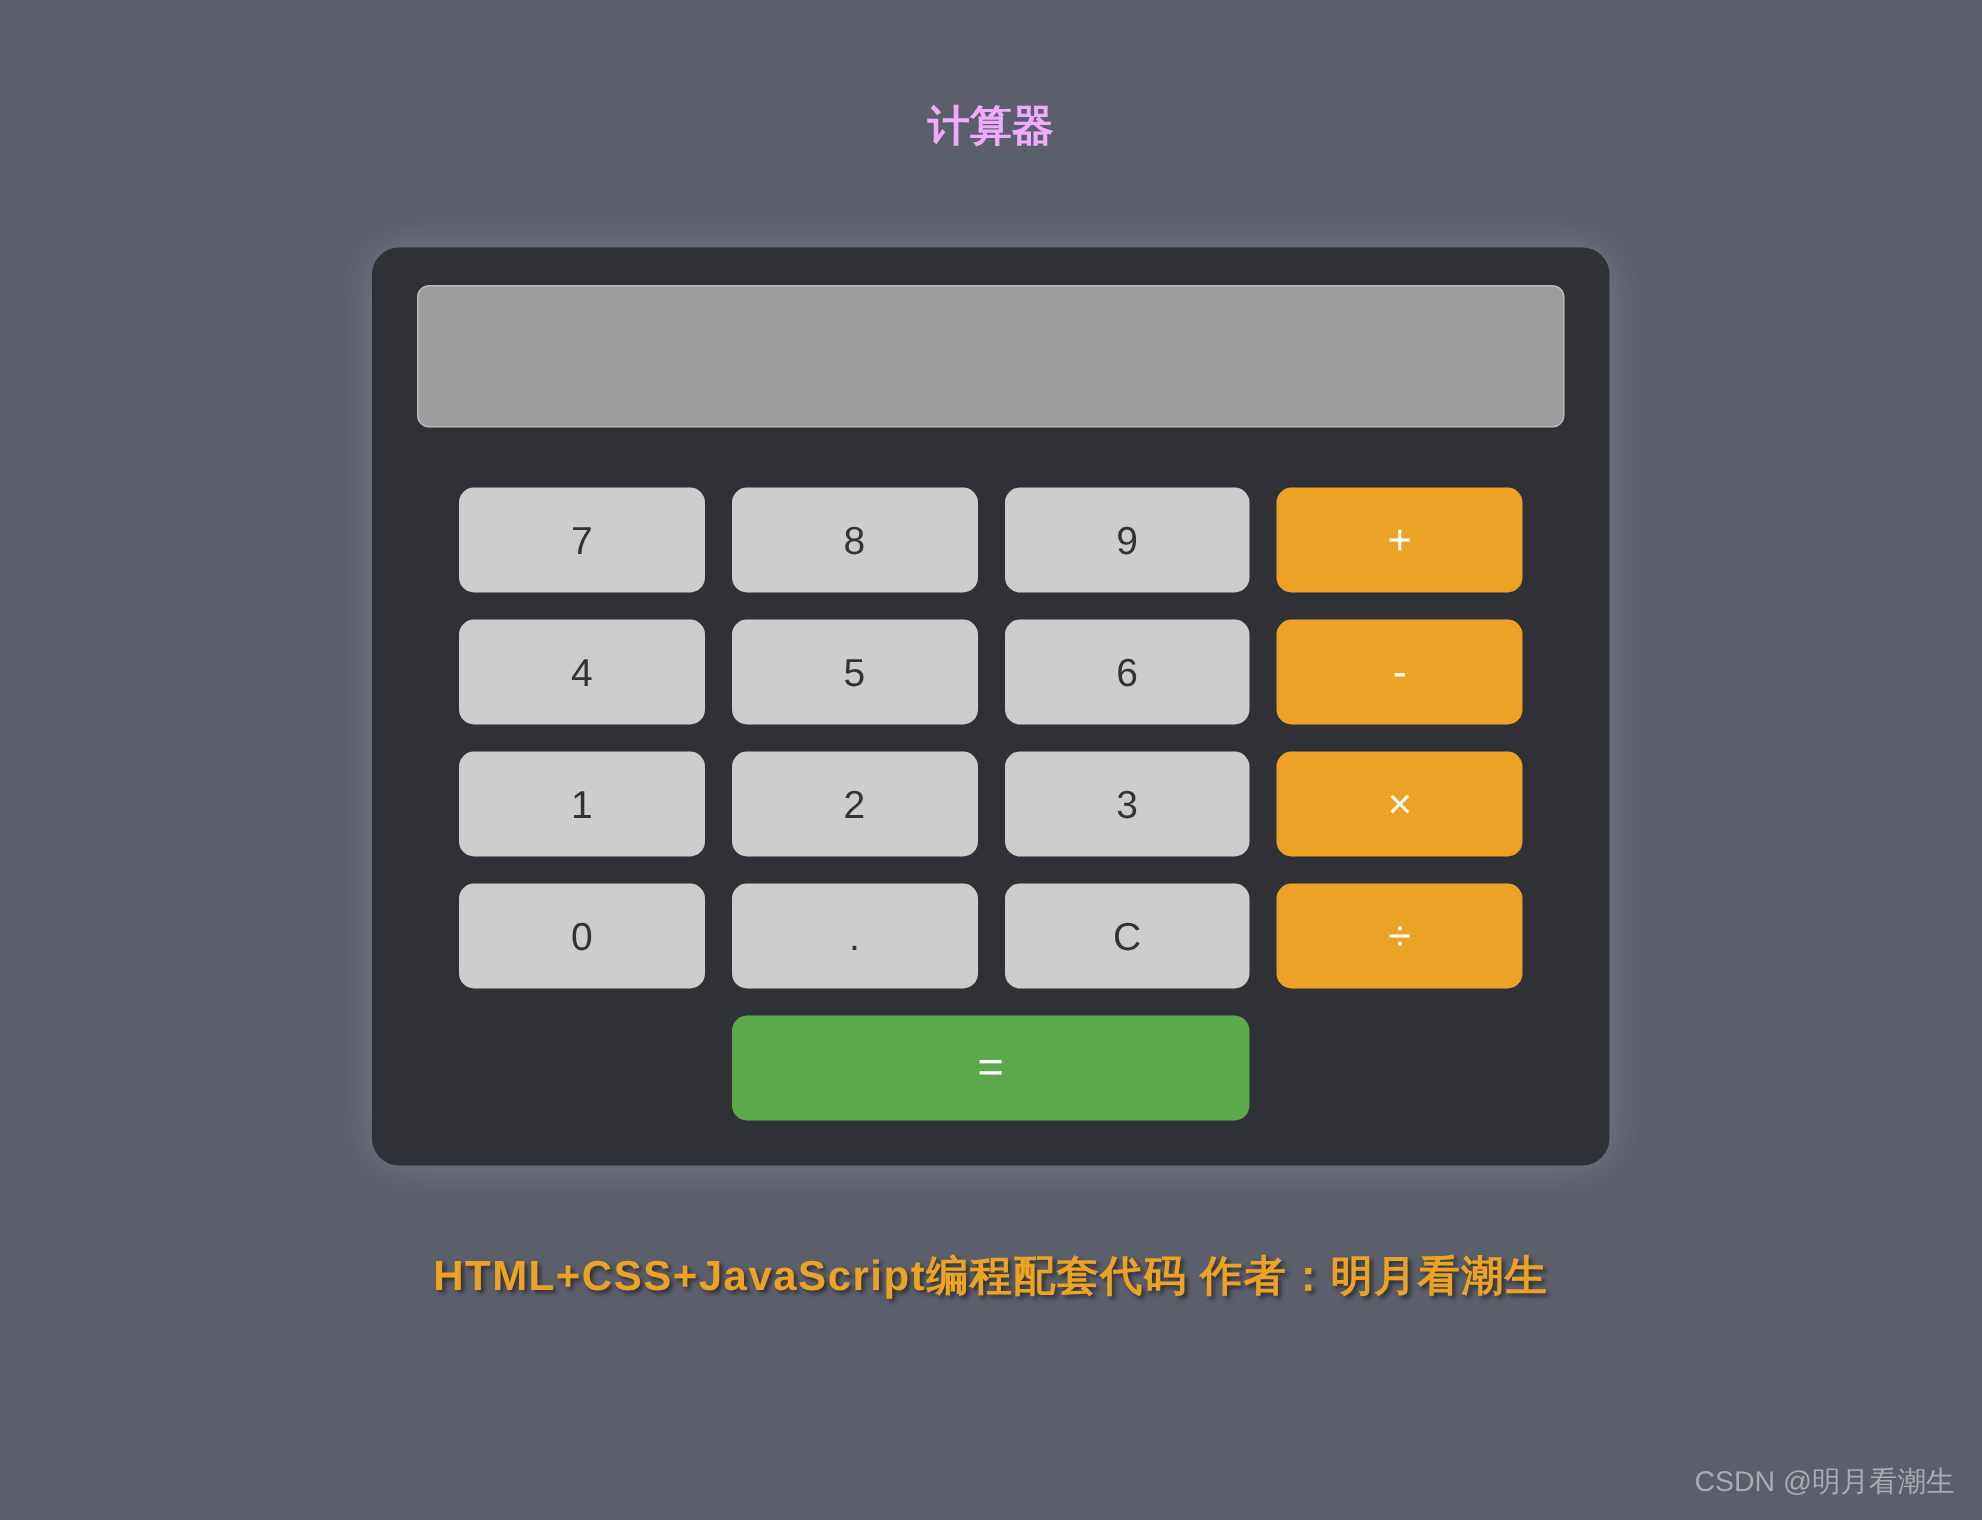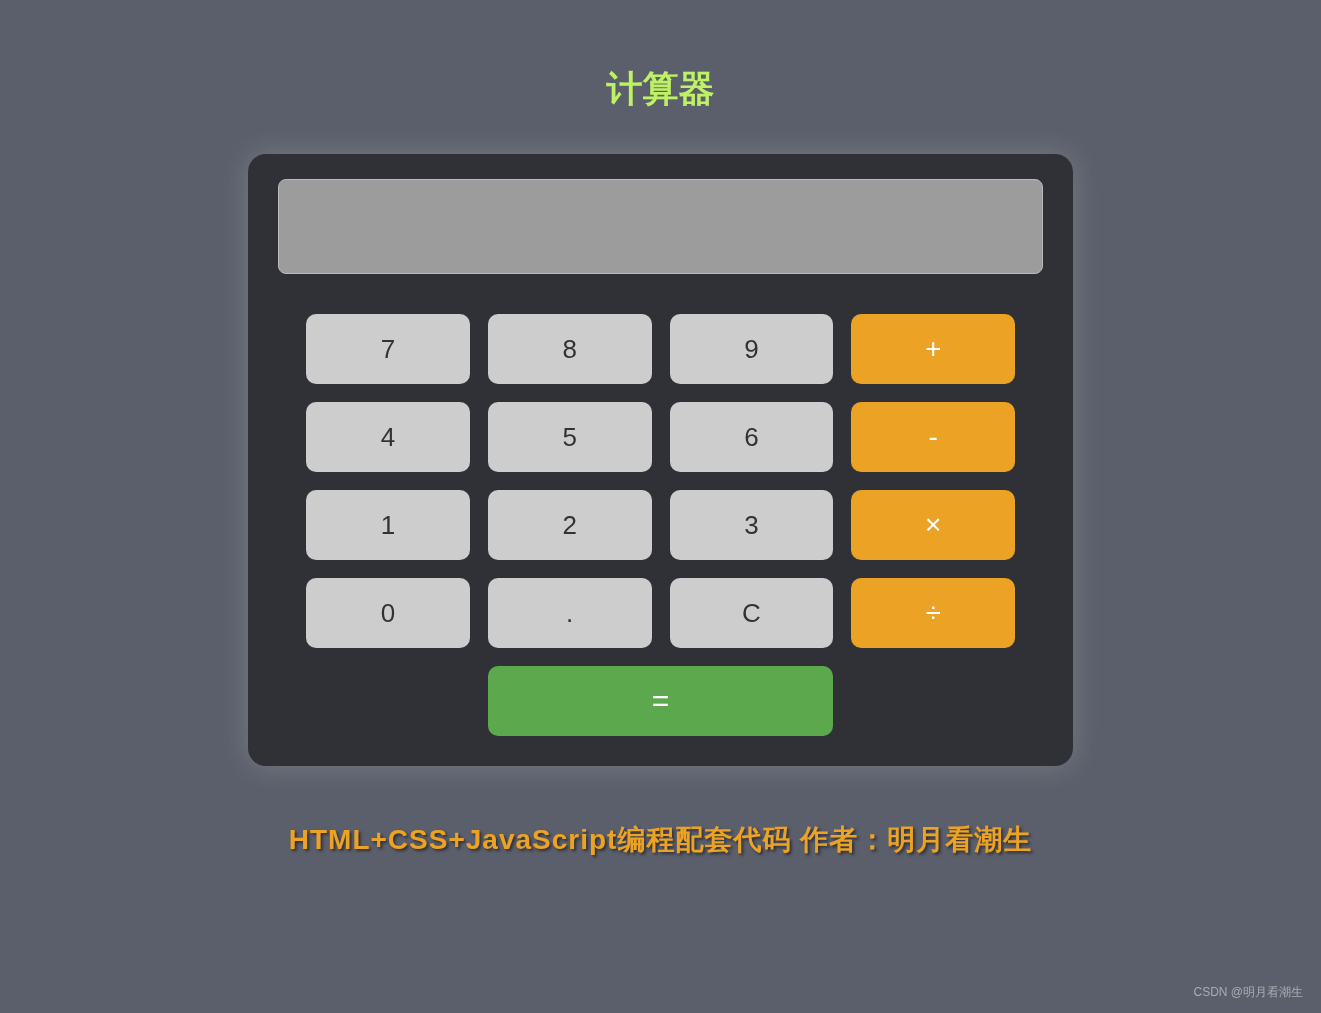--- a/index.html
+++ b/index.html
@@ -14,25 +14,25 @@
       background-color: #5b5f6b;
       font-family: Arial, "Microsoft YaHei", sans-serif;
       display: flex;
       flex-direction: column;
       align-items: center;
       overflow: hidden;
       position: relative;
     }
     
     .title {
-      font-size: 36px;
+      font-size: 28px;
       font-weight: bold;
-      color: #bef264;
+      color: #f0abfc;
       margin-top: 65px;
-      margin-bottom: 40px;
+      margin-bottom: 62px;
     }
     
     .calculator {
       width: 825px;
       background-color: #2f3136;
       border-radius: 18px;
       padding: 25px 30px 30px 30px;
       box-shadow: 0 0 30px rgba(255, 255, 255, 0.18);
     }
     
@@ -94,21 +94,21 @@
       font-weight: bold;
       color: #eca224;
       text-shadow: 2px 2px 3px rgba(0, 0, 0, 0.5);
       letter-spacing: 1px;
     }
     
     .watermark {
       position: absolute;
       bottom: 12px;
       right: 18px;
-      font-size: 12px;
+      font-size: 19px;
       color: #a9abb1;
     }
   </style>
 </head>
 <body>
 
 <h1 class="title">计算器</h1>
 
 <div class="calculator">
   <div class="display"></div>

